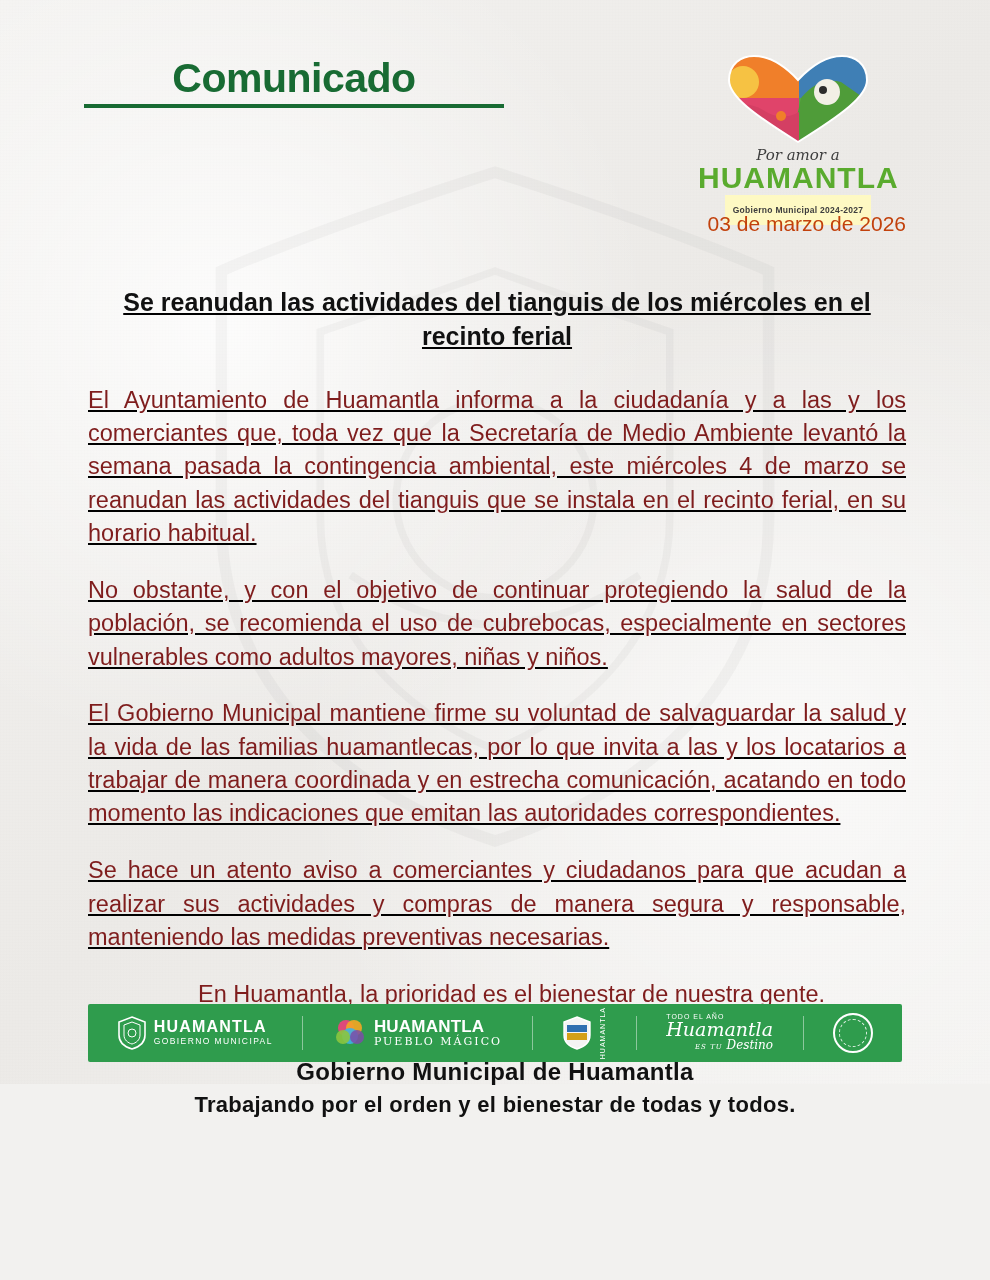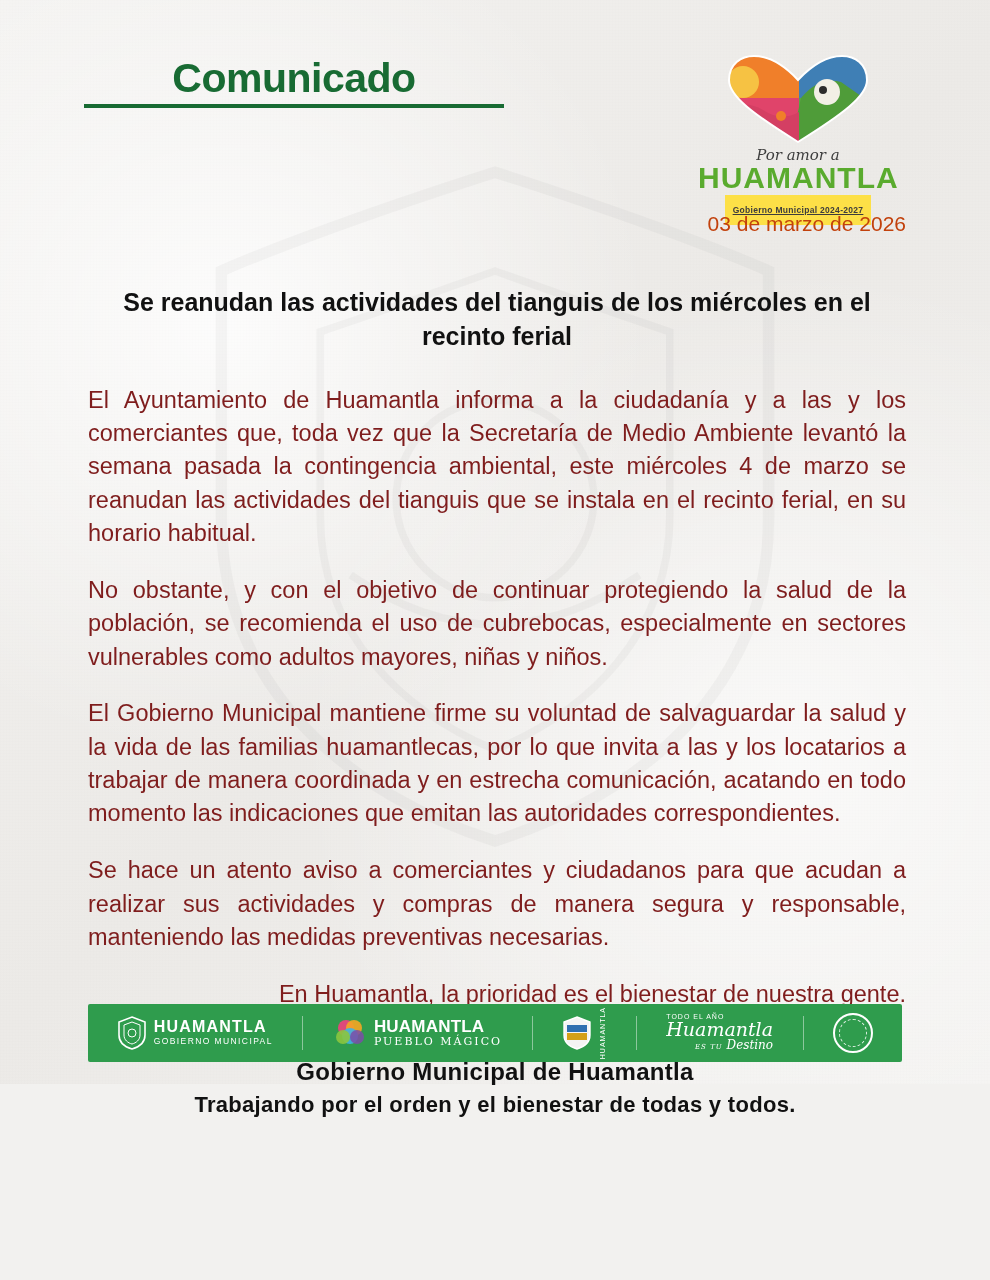--- a/index.html
+++ b/index.html
@@ -114,61 +114,61 @@
     font-weight: bold;
     color: #5aab2e;
     letter-spacing: 1px;
     line-height: 1;
     margin-top: -1px;
   }
   .logo-gob {
     font-size: 8.5px;
     font-weight: bold;
     color: #3d3d3d;
-    background: #fde047;
+    background: #fef9c3;
     display: inline-block;
     padding: 10px 8px;
     margin-top: 2px;
     letter-spacing: 0.3px;
-    text-decoration: underline;
   }
   .doc-date {
     position: absolute;
     right: 84px;
     top: 160px;
     font-size: 21px;
     color: #c2410c;
   }
 
   
   .content {
     position: absolute;
     left: 88px;
     right: 84px;
     top: 286px;
+    text-decoration: underline;
   }
   .headline {
     font-size: 25px;
     font-weight: bold;
     color: #111;
     text-align: center;
     line-height: 1.35;
     margin-bottom: 30px;
     padding: 0 6px;
   }
   .para {
     font-size: 23.5px;
     color: #7f1d1d;
     text-align: justify;
     text-justify: inter-word;
     line-height: 1.42;
     margin-bottom: 23px;
   }
   .para:last-of-type {
-    text-align: right;
+    text-align: center;
     margin-left: 29px;
   }
 
   .signoff {
     position: absolute;
     left: 0;
     right: 0;
     top: 1058px;
     text-align: center;
   }

